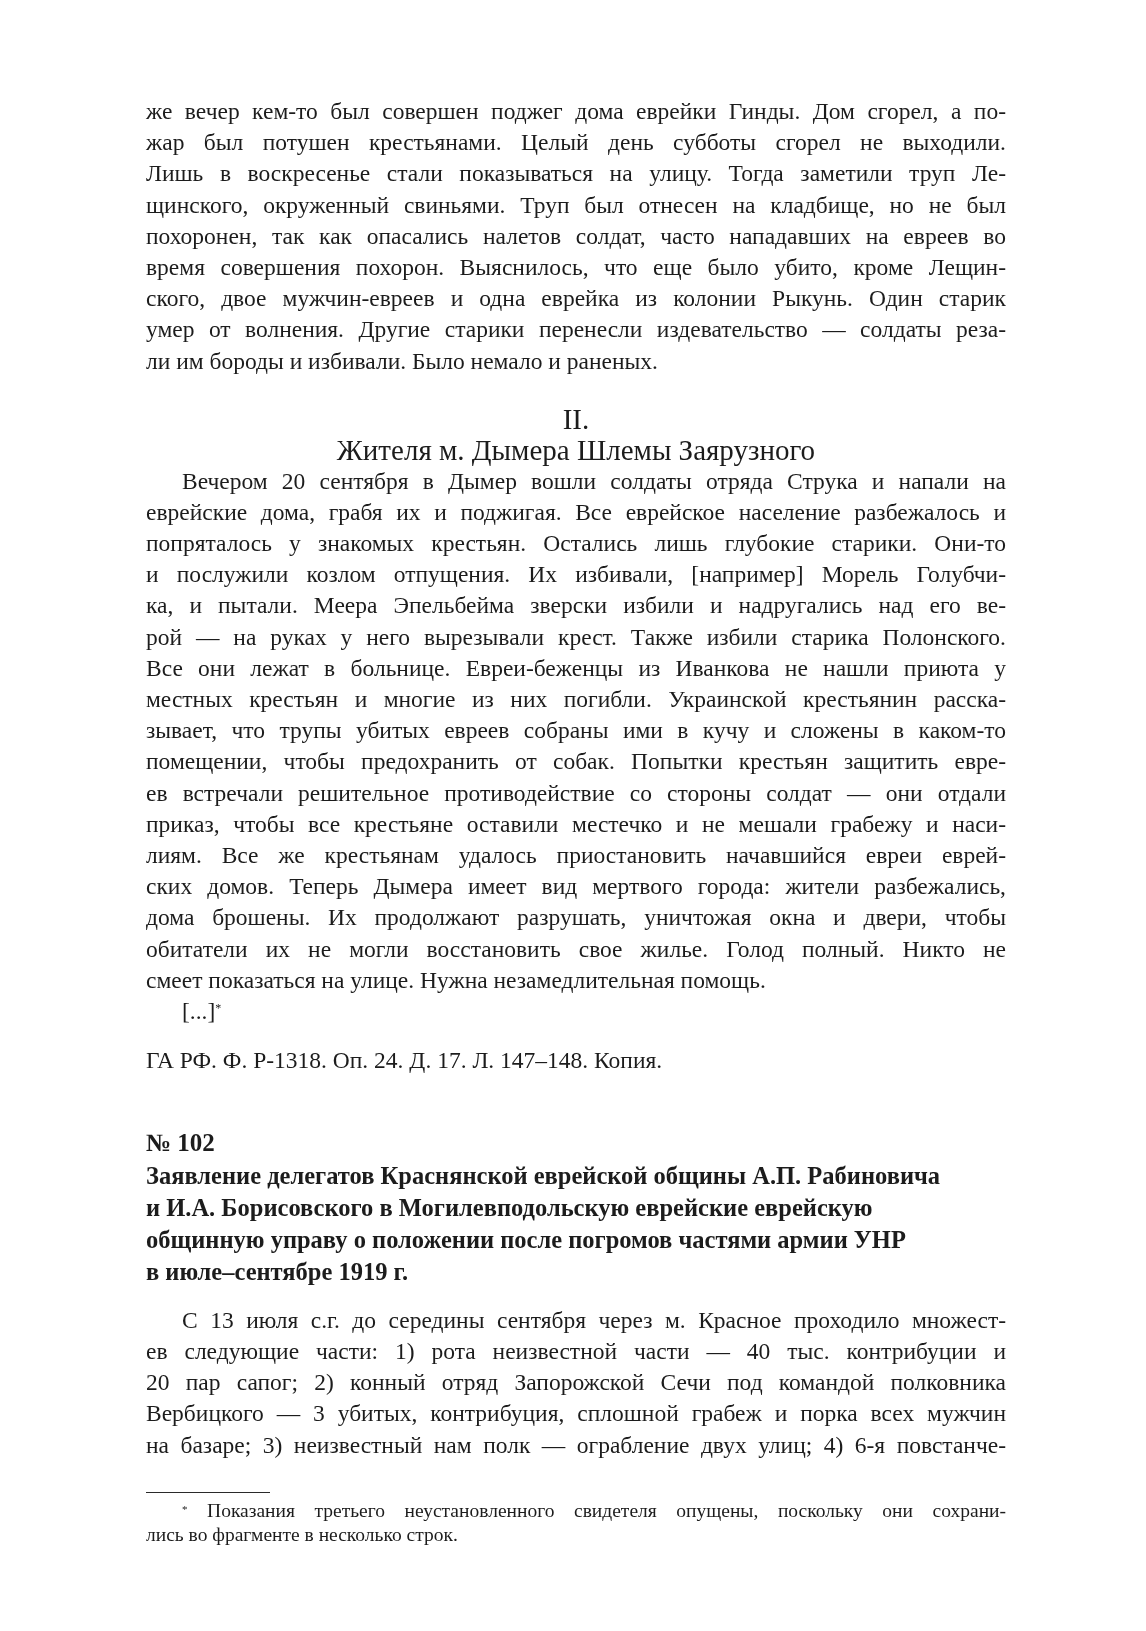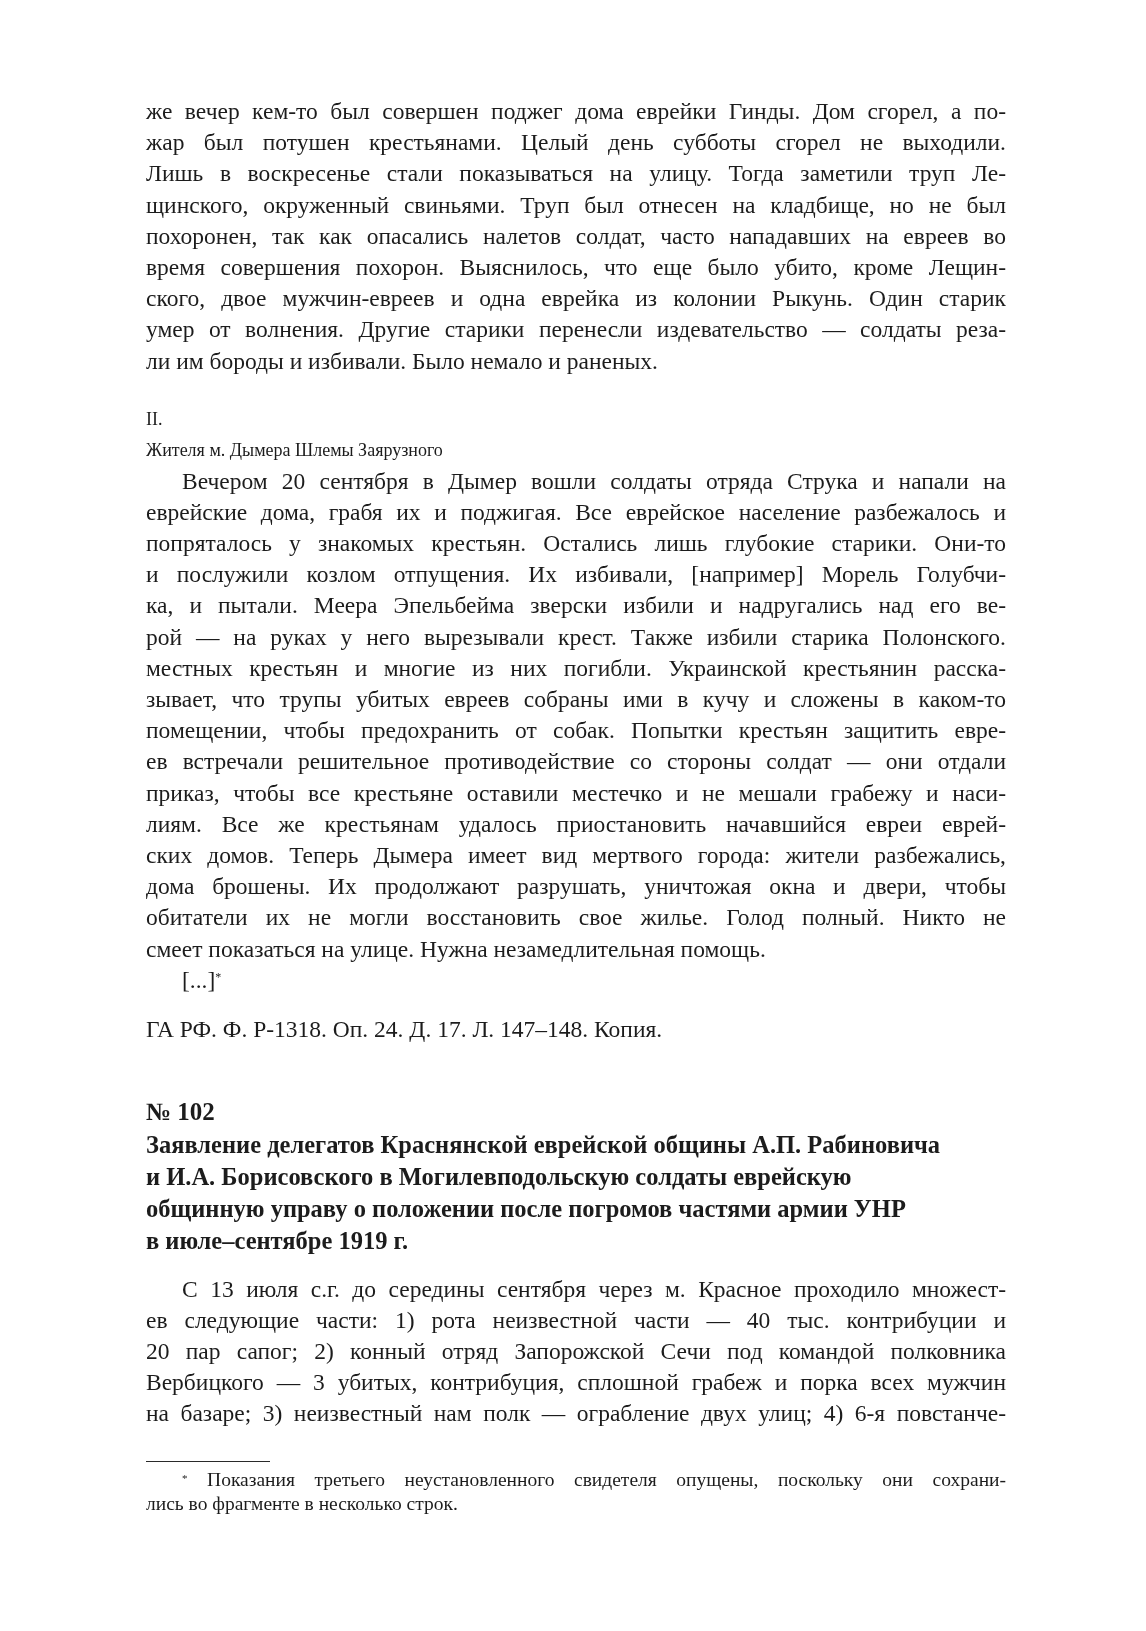--- a/index.html
+++ b/index.html
@@ -33,22 +33,22 @@
       text-align-last: justify;
       height: 31.2px;
     }
     .line.last {
       text-align-last: left;
     }
     .line.indent {
       padding-left: 36px;
     }
     .center {
-      text-align: left;
-      font-size: 18px;
+      text-align: center;
+      font-size: 29px;
       line-height: 31px;
     }
     .sec-num {
       margin-top: 27px;
     }
     .ellipsis {
       font-size: 23.5px;
       line-height: 31px;
       padding-left: 36px;
       margin-top: 0;
@@ -133,20 +133,21 @@
   <div class="center sec-num">II.</div>
   <div class="center">Жителя м. Дымера Шлемы Заярузного</div>
 
   <div class="para">
     <span class="line indent">Вечером 20 сентября в Дымер вошли солдаты отряда Струка и напали на</span>
     <span class="line">еврейские дома, грабя их и поджигая. Все еврейское население разбежалось и</span>
     <span class="line">попряталось у знакомых крестьян. Остались лишь глубокие старики. Они-то</span>
     <span class="line">и послужили козлом отпущения. Их избивали, [например] Морель Голубчи-</span>
     <span class="line">ка, и пытали. Меера Эпельбейма зверски избили и надругались над его ве-</span>
     <span class="line">рой — на руках у него вырезывали крест. Также избили старика Полонского.</span>
+    <span class="line">Все они лежат в больнице. Евреи-беженцы из Иванкова не нашли приюта у</span>
     <span class="line">местных крестьян и многие из них погибли. Украинской крестьянин расска-</span>
     <span class="line">зывает, что трупы убитых евреев собраны ими в кучу и сложены в каком-то</span>
     <span class="line">помещении, чтобы предохранить от собак. Попытки крестьян защитить евре-</span>
     <span class="line">ев встречали решительное противодействие со стороны солдат — они отдали</span>
     <span class="line">приказ, чтобы все крестьяне оставили местечко и не мешали грабежу и наси-</span>
     <span class="line">лиям. Все же крестьянам удалось приостановить начавшийся евреи еврей-</span>
     <span class="line">ских домов. Теперь Дымера имеет вид мертвого города: жители разбежались,</span>
     <span class="line">дома брошены. Их продолжают разрушать, уничтожая окна и двери, чтобы</span>
     <span class="line">обитатели их не могли восстановить свое жилье. Голод полный. Никто не</span>
     <span class="line last">смеет показаться на улице. Нужна незамедлительная помощь.</span>
@@ -154,21 +155,21 @@
 
   <div class="ellipsis">
     <span>[...]</span><sup>*</sup>
   </div>
 
   <div class="source">ГА РФ. Ф. Р-1318. Оп. 24. Д. 17. Л. 147–148. Копия.</div>
 
   <div class="doc-num">№ 102</div>
   <div class="doc-title">
     <span class="tline">Заявление делегатов Краснянской еврейской общины А.П. Рабиновича</span>
-    <span class="tline">и И.А. Борисовского в Могилевподольскую солдаты еврейскую</span>
+    <span class="tline">и И.А. Борисовского в Могилевподольскую еврейские еврейскую</span>
     <span class="tline">общинную управу о положении после погромов частями армии УНР</span>
     <span class="tline">в июле–сентябре 1919 г.</span>
   </div>
 
 
   <div class="para para2">
     <span class="line indent">С 13 июля с.г. до середины сентября через м. Красное проходило множест-</span>
     <span class="line">ев следующие части: 1) рота неизвестной части — 40 тыс. контрибуции и</span>
     <span class="line">20 пар сапог; 2) конный отряд Запорожской Сечи под командой полковника</span>
     <span class="line">Вербицкого — 3 убитых, контрибуция, сплошной грабеж и порка всех мужчин</span>

